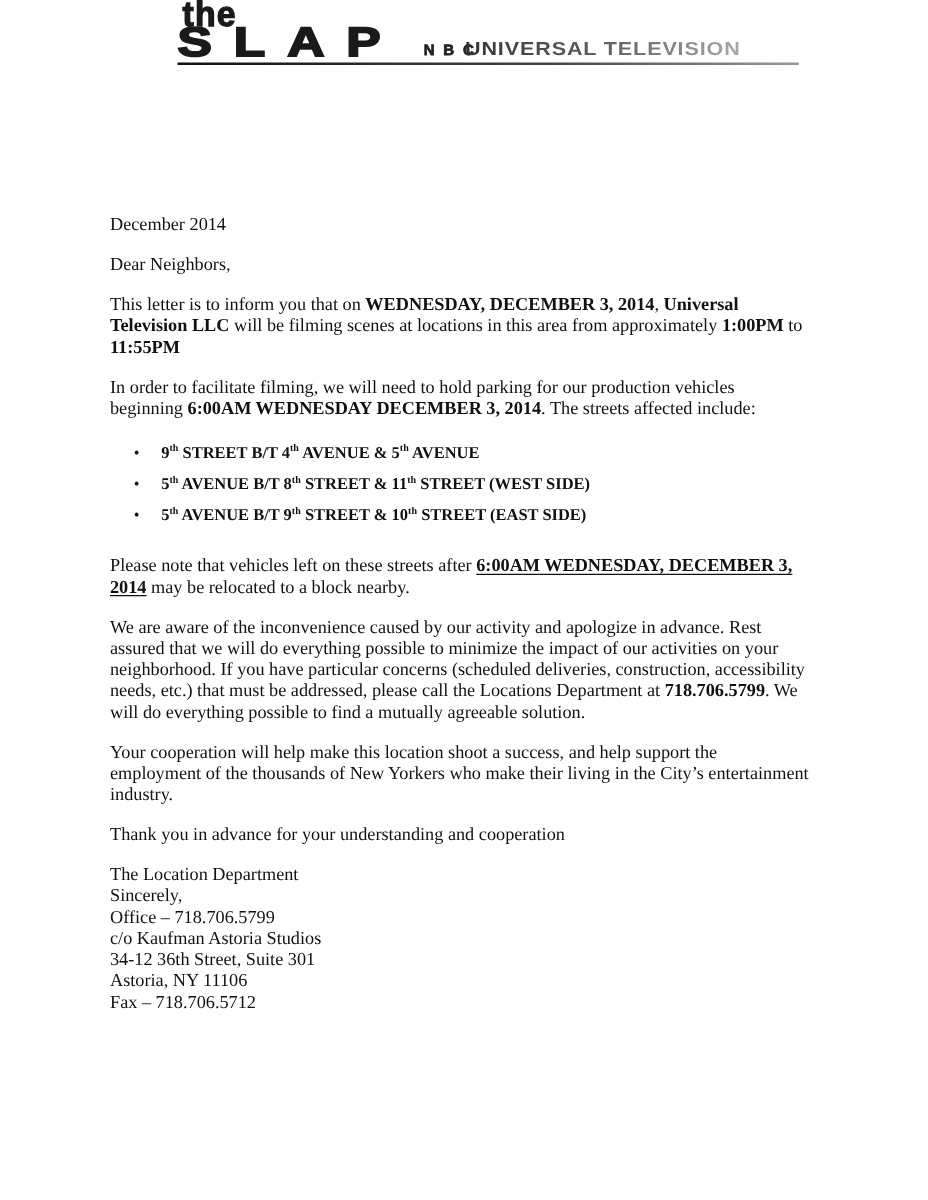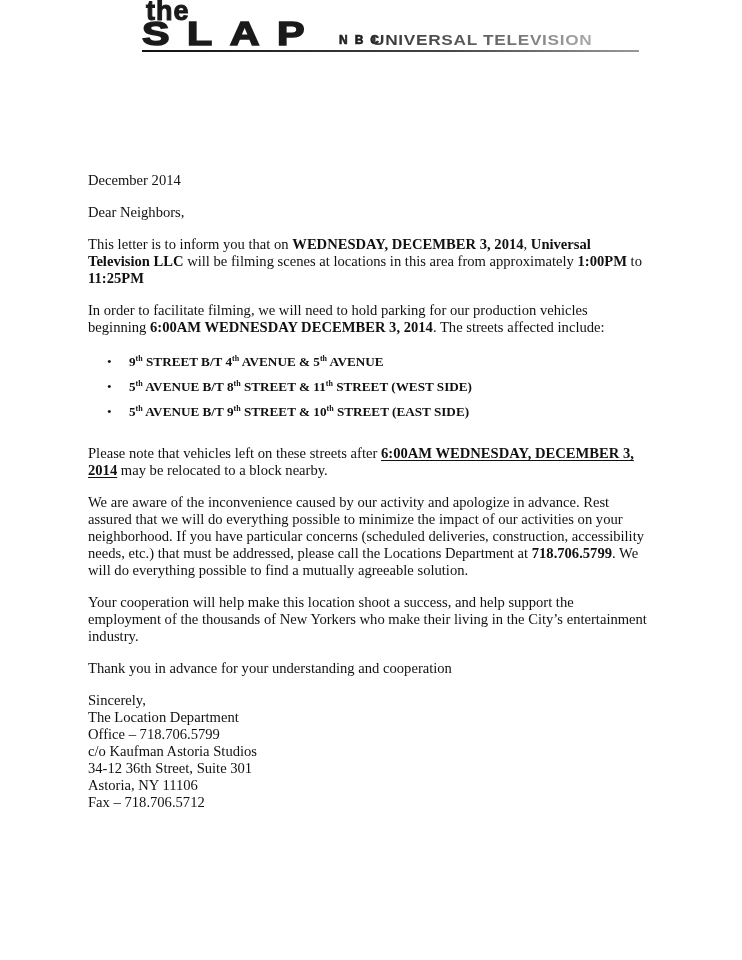--- a/index.html
+++ b/index.html
@@ -29,39 +29,39 @@
   <div class="lh-slap">SLAP</div>
   <div class="lh-nbc">NBC</div>
   <div class="lh-univ">UNIVERSAL TELEVISION</div>
   <div class="lh-rule"></div>
 </div>
 
 <div class="letter">
   <p>December 2014</p>
   <p>Dear Neighbors,</p>
 
-  <p><span>This letter is to inform you that on </span><b>WEDNESDAY, DECEMBER 3, 2014</b><span>, </span><b>Universal Television LLC</b><span> will be filming scenes at locations in this area from approximately </span><b>1:00PM</b><span> to </span><b>11:25PM</b></p>
+  <p><span>This letter is to inform you that on </span><b>WEDNESDAY, DECEMBER 3, 2014</b><span>, </span><b>Universal Television LLC</b><span> will be filming scenes at locations in this area from approximately </span><b>1:00PM</b><span> to </span><b>11:55PM</b></p>
 
   <p style="margin-bottom:17px"><span>In order to facilitate filming, we will need to hold parking for our production vehicles beginning </span><b>6:00AM WEDNESDAY DECEMBER 3, 2014</b><span>. The streets affected include:</span></p>
 
   <ul class="streets">
     <li><span class="bullet">•</span><span>9</span><sup>th</sup><span> STREET B/T 4</span><sup>th</sup><span> AVENUE &amp; 5</span><sup>th</sup><span> AVENUE</span></li>
     <li><span class="bullet">•</span><span>5</span><sup>th</sup><span> AVENUE B/T 8</span><sup>th</sup><span> STREET &amp; 11</span><sup>th</sup><span> STREET (WEST SIDE)</span></li>
     <li><span class="bullet">•</span><span>5</span><sup>th</sup><span> AVENUE B/T 9</span><sup>th</sup><span> STREET &amp; 10</span><sup>th</sup><span> STREET (EAST SIDE)</span></li>
   </ul>
 
   <p><span>Please note that vehicles left on these streets after </span><b class="u">6:00AM WEDNESDAY, DECEMBER 3, 2014</b><span> may be relocated to a block nearby.</span></p>
 
   <p><span>We are aware of the inconvenience caused by our activity and apologize in advance. Rest assured that we will do everything possible to minimize the impact of our activities on your neighborhood. If you have particular concerns (scheduled deliveries, construction, accessibility needs, etc.) that must be addressed, please call the Locations Department at </span><b>718.706.5799</b><span>. We will do everything possible to find a mutually agreeable solution.</span></p>
 
   <p>Your cooperation will help make this location shoot a success, and help support the employment of the thousands of New Yorkers who make their living in the City’s entertainment industry.</p>
   <p>Thank you in advance for your understanding and cooperation</p>
 
   <div class="sig">
+    <p>The Location Department</p>
     <p>Sincerely,</p>
-    <p>The Location Department</p>
     <p>Office – 718.706.5799</p>
     <p>c/o Kaufman Astoria Studios</p>
     <p>34-12 36th Street, Suite 301</p>
     <p>Astoria, NY 11106</p>
     <p>Fax – 718.706.5712</p>
   </div>
 </div>
 
 </body></html>

